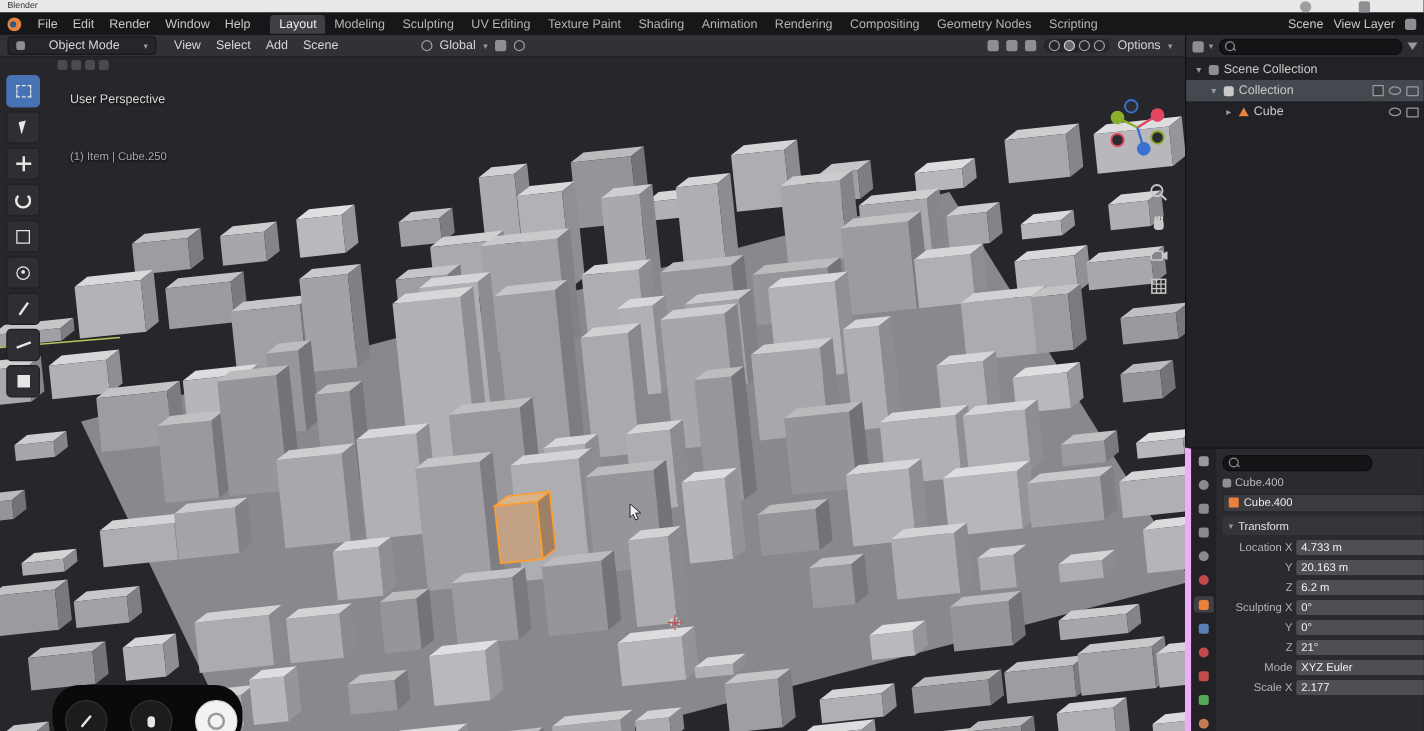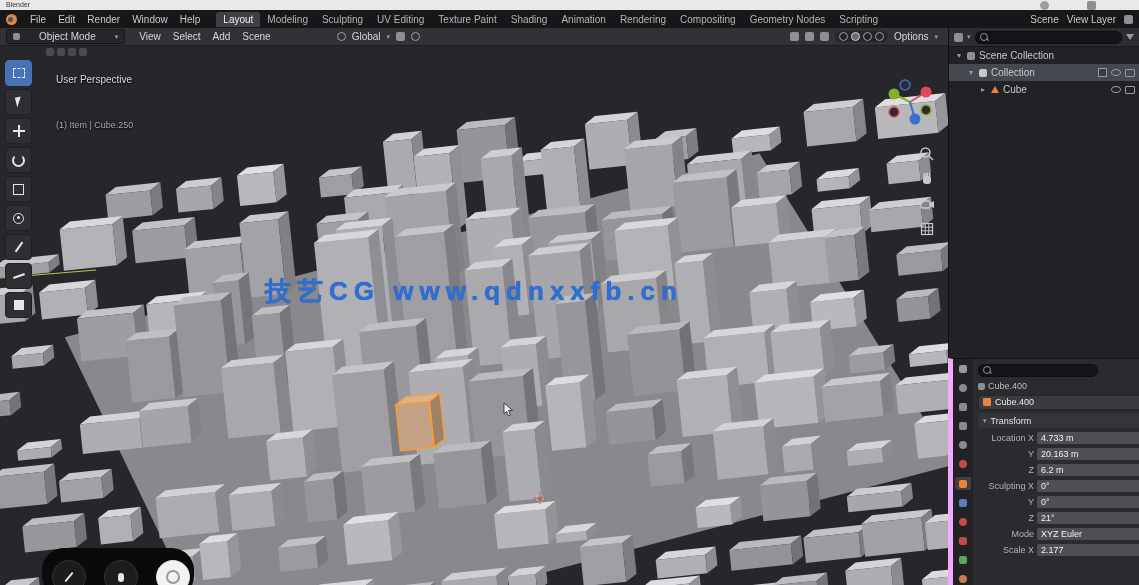--- a/index.html
+++ b/index.html
@@ -635,21 +635,20 @@
   <div class="toolstrip">
     <span class="sq"></span>
     <span class="sq"></span>
     <span class="sq"></span>
     <span class="sq"></span>
   </div>
 
   <div class="vp-label">User Perspective</div>
   <div class="vp-sublabel">(1) Item | Cube.250</div>
 
-  <div class="watermark">技艺CG  www.qdnxxfb.cn</div>
 
   <div class="ltoolbar">
     <div class="tool active">
         <span class="sh-box"></span>
       </div>
     <div class="tool">
         <span class="sh-cursor"></span>
       </div>
     <div class="tool">
         <span class="sh-move"></span>

